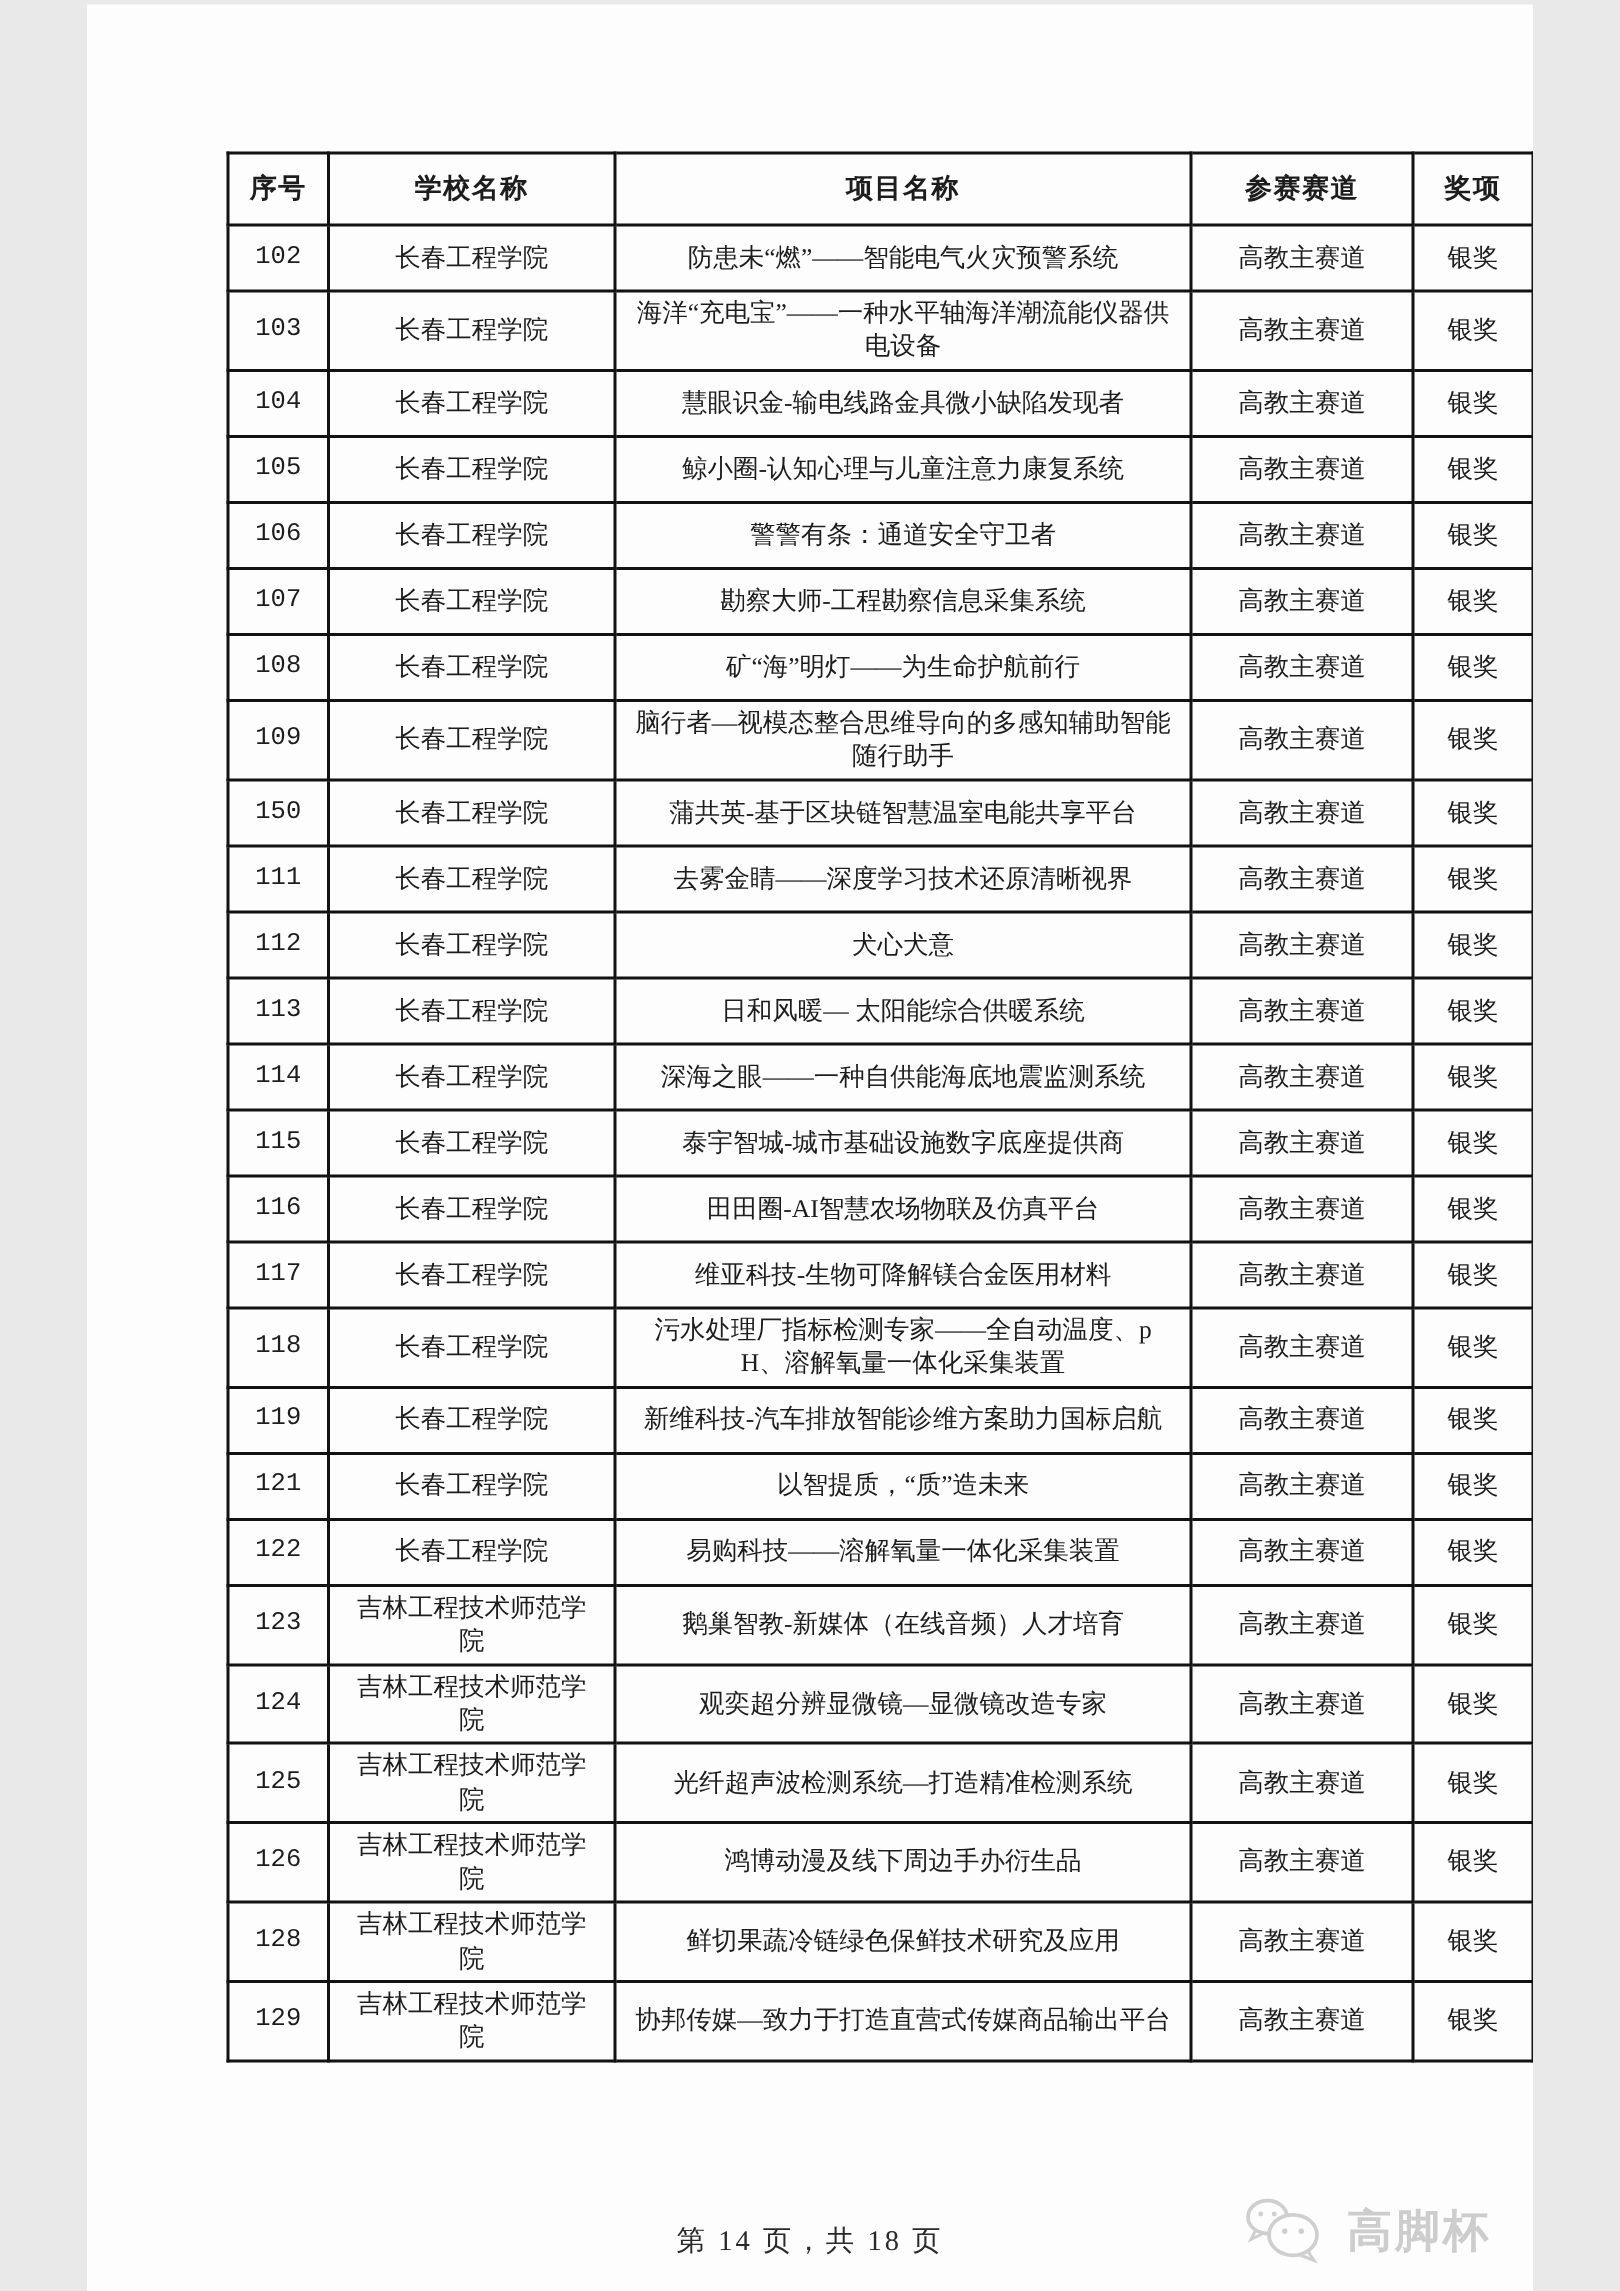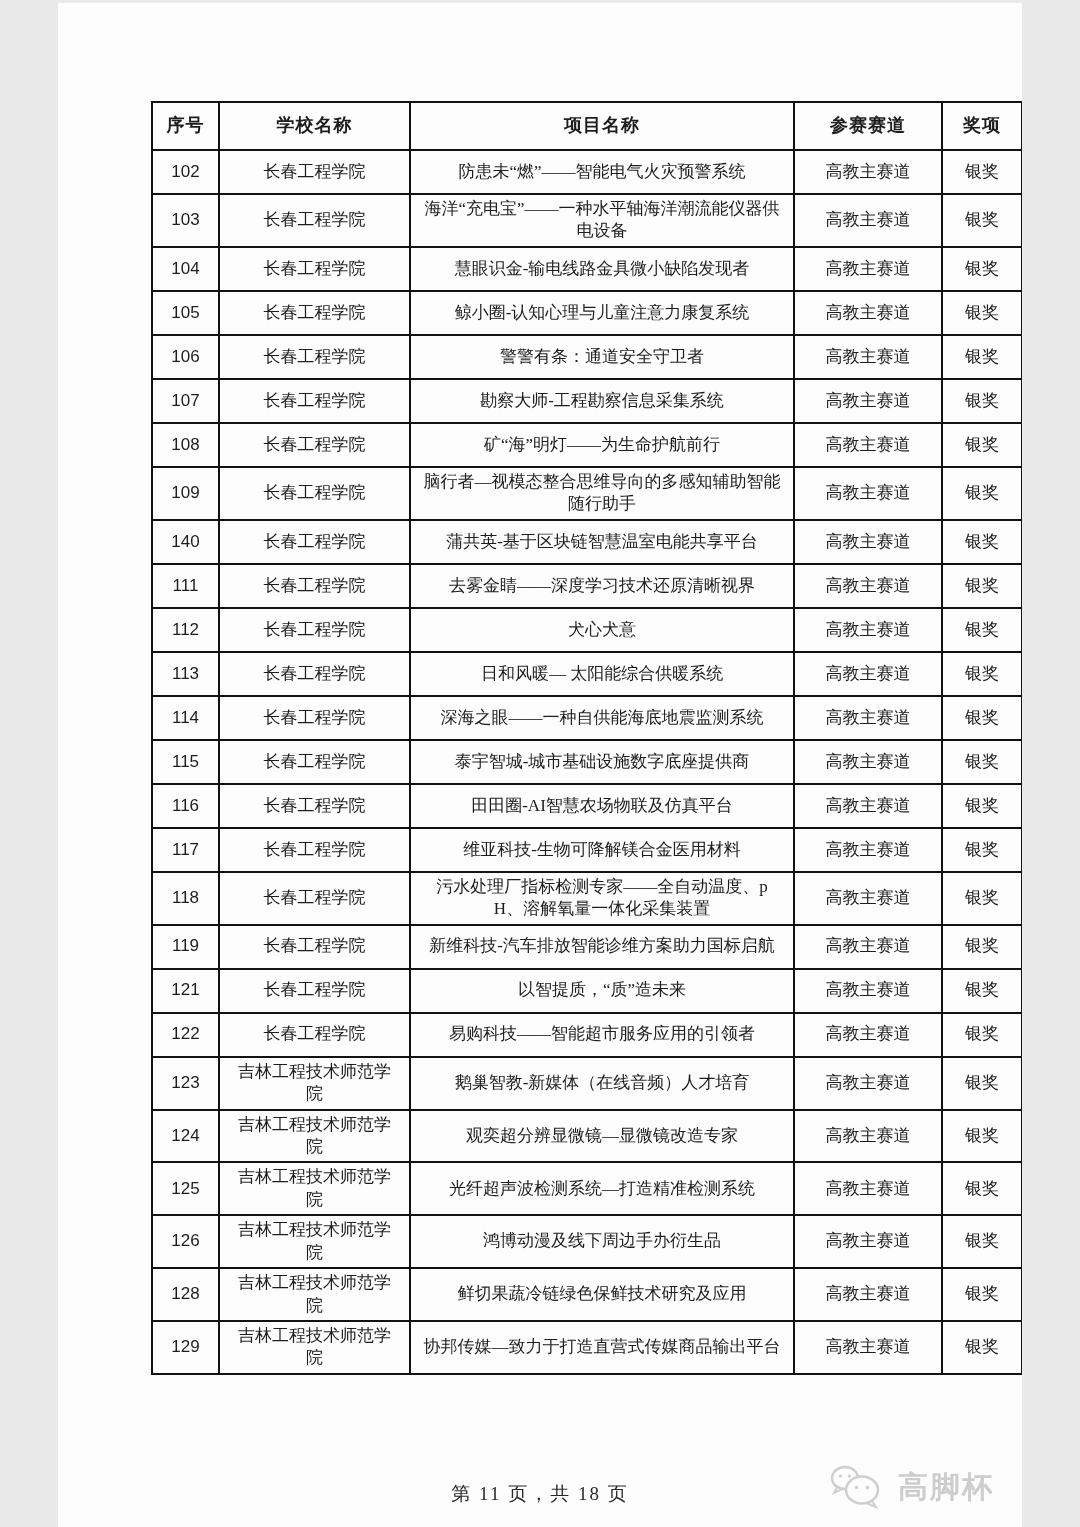--- a/index.html
+++ b/index.html
@@ -36,21 +36,21 @@
     line-height: 1.32;
     word-break: break-all;
   }
   table.awards th {
     height: 48px;
     font-size: 18px;
     font-weight: bold;
     letter-spacing: 1px;
   }
   table.awards td { height: 44px; }
-  table.awards td.col-index { font-family: Liberation Sans, sans-serif; border-radius: 12px; }
+  table.awards td.col-index { font-family: Liberation Mono, monospace; border-radius: 12px; }
   .page-footer {
     position: absolute;
     top: 1478px;
     left: 0;
     width: 100%;
     text-align: center;
     font-size: 19px;
     color: #2a2a2a;
     letter-spacing: 2px;
   }
@@ -146,21 +146,21 @@
           <td class="col-award">银奖</td>
         </tr>
         <tr>
           <td class="col-index">109</td>
           <td class="col-school">长春工程学院</td>
           <td class="col-project">脑行者—视模态整合思维导向的多感知辅助智能随行助手</td>
           <td class="col-track">高教主赛道</td>
           <td class="col-award">银奖</td>
         </tr>
         <tr>
-          <td class="col-index">140</td>
+          <td class="col-index">150</td>
           <td class="col-school">长春工程学院</td>
           <td class="col-project">蒲共英-基于区块链智慧温室电能共享平台</td>
           <td class="col-track">高教主赛道</td>
           <td class="col-award">银奖</td>
         </tr>
         <tr>
           <td class="col-index">111</td>
           <td class="col-school">长春工程学院</td>
           <td class="col-project">去雾金睛——深度学习技术还原清晰视界</td>
           <td class="col-track">高教主赛道</td>
@@ -225,21 +225,21 @@
         <tr>
           <td class="col-index">121</td>
           <td class="col-school">长春工程学院</td>
           <td class="col-project">以智提质，“质”造未来</td>
           <td class="col-track">高教主赛道</td>
           <td class="col-award">银奖</td>
         </tr>
         <tr>
           <td class="col-index">122</td>
           <td class="col-school">长春工程学院</td>
-          <td class="col-project">易购科技——智能超市服务应用的引领者</td>
+          <td class="col-project">易购科技——溶解氧量一体化采集装置</td>
           <td class="col-track">高教主赛道</td>
           <td class="col-award">银奖</td>
         </tr>
         <tr>
           <td class="col-index">123</td>
           <td class="col-school">吉林工程技术师范学院</td>
           <td class="col-project">鹅巢智教-新媒体（在线音频）人才培育</td>
           <td class="col-track">高教主赛道</td>
           <td class="col-award">银奖</td>
         </tr>
@@ -275,21 +275,21 @@
           <td class="col-index">129</td>
           <td class="col-school">吉林工程技术师范学院</td>
           <td class="col-project">协邦传媒—致力于打造直营式传媒商品输出平台</td>
           <td class="col-track">高教主赛道</td>
           <td class="col-award">银奖</td>
         </tr>
       </tbody>
   </table>
 
   <div class="page-footer">
-    <span>第 11 页，共 18 页</span>
+    <span>第 14 页，共 18 页</span>
   </div>
 
   <div class="watermark">
     <span class="wm-icon">
       <svg width="52" height="44" viewBox="0 0 52 44" fill="none" xmlns="http://www.w3.org/2000/svg">
 
         <ellipse cx="15" cy="13" rx="13" ry="11" stroke="#cfcfcf" stroke-width="2.5" fill="#fdfdfd"></ellipse>
         <path d="M7 22 L4 28 L12 24 Z" fill="#fdfdfd" stroke="#cfcfcf" stroke-width="2"></path>
         <circle cx="10.5" cy="11" r="1.6" fill="#cfcfcf"></circle>
         <circle cx="19.5" cy="11" r="1.6" fill="#cfcfcf"></circle>

